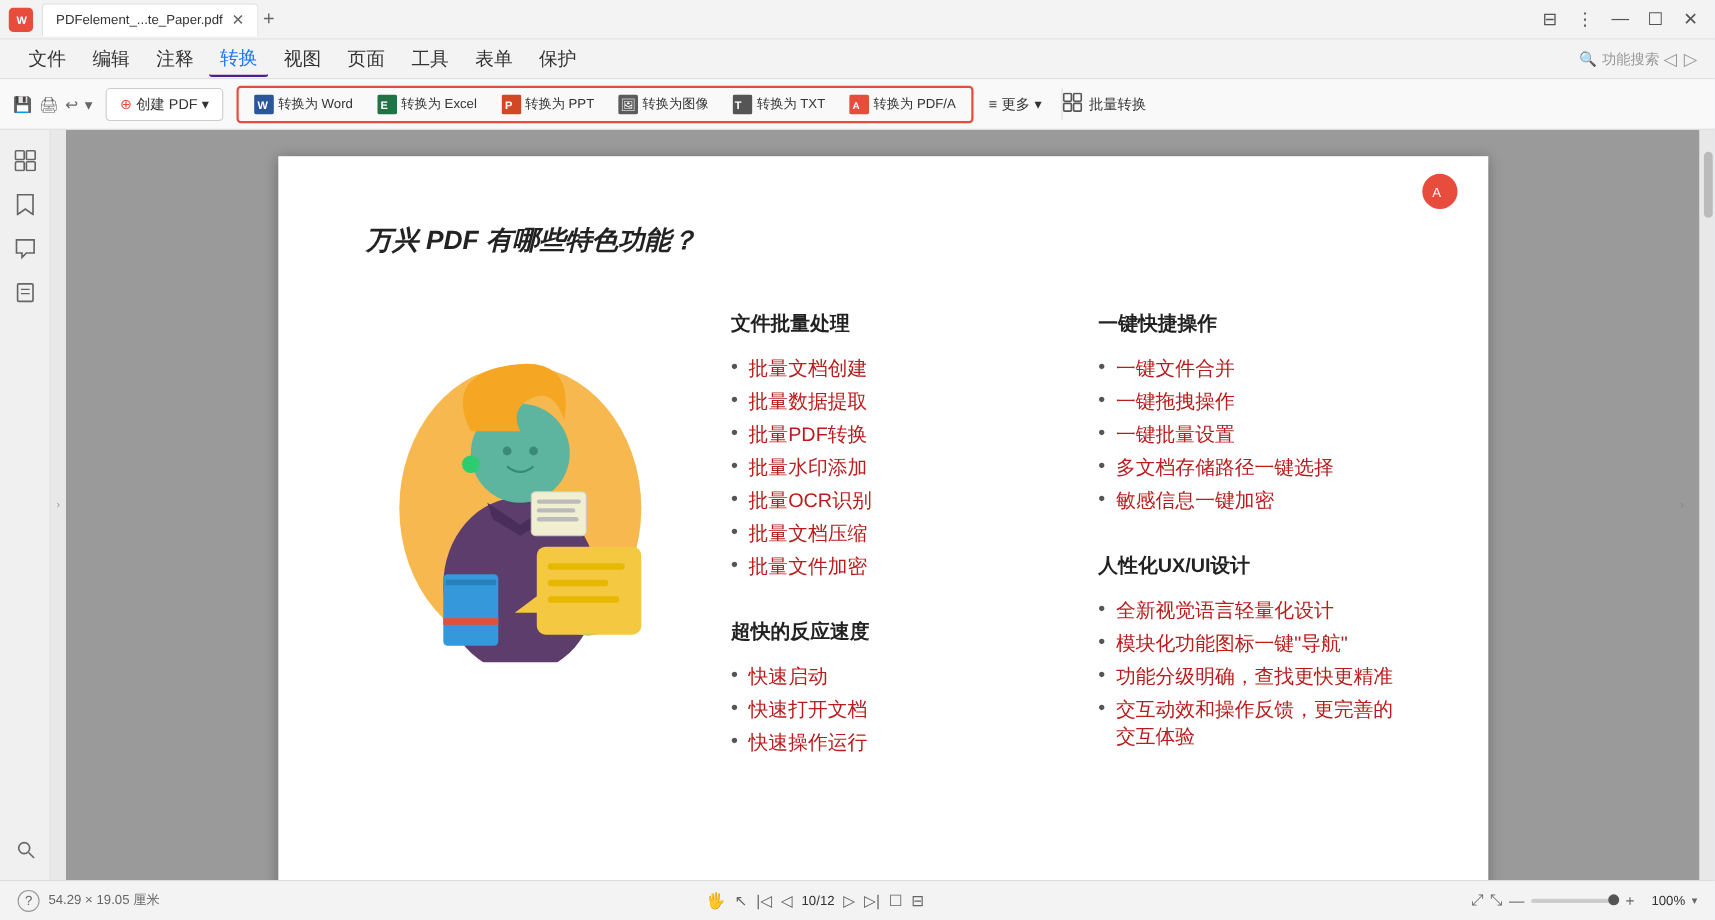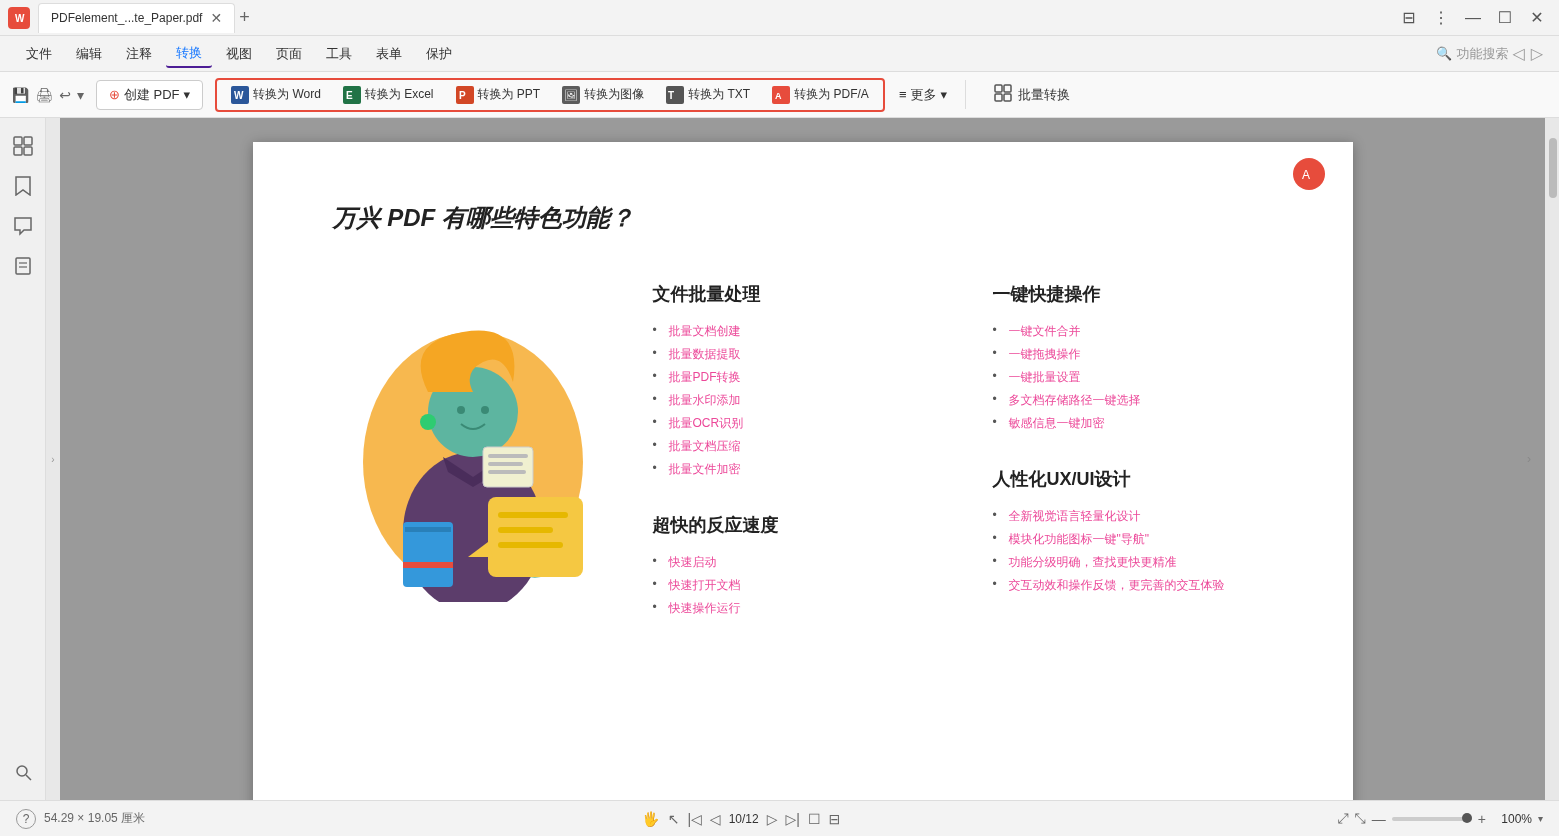--- a/index.html
+++ b/index.html
@@ -56,21 +56,21 @@
       height: 36px;
       background: #f3f3f3;
       display: flex;
       align-items: center;
       padding: 0 16px;
       border-bottom: 1px solid #ddd;
       gap: 4px;
     }
     .menu-item {
       padding: 4px 10px;
-      font-size: 13px;
+      font-size: 17px;
       color: #333;
       cursor: pointer;
       border-radius: 3px;
     }
     .menu-item.active { color: #1677ff; border-bottom: 2px solid #4c1d95; }
     .menu-spacer { flex: 1; }
     .menu-search {
       display: flex; align-items: center;
       gap: 4px; color: #999; font-size: 13px;
     }
@@ -124,21 +124,21 @@
     .toolbar-more {
       display: flex; align-items: center;
       padding: 4px 10px;
       font-size: 13px;
       color: #333;
       cursor: pointer;
       gap: 4px;
     }
     .toolbar-batch {
       display: flex; align-items: center;
-      padding: 4px 28px;
+      padding: 4px 0;
       font-size: 13px;
       color: #333;
       cursor: pointer;
       gap: 6px;
       border-left: 1px solid #ddd;
       margin-left: 4px;
     }
 
     
     .main {
@@ -206,21 +206,21 @@
     .pdf-title {
       font-size: 24px;
       font-weight: bold;
       color: #222;
       margin-bottom: 48px;
       font-style: italic;
     }
 
     .pdf-content {
       display: flex;
-      gap: 40px;
+      gap: 52px;
     }
 
     .pdf-left-illustration {
       width: 280px;
       flex-shrink: 0;
       display: flex;
       align-items: flex-start;
       justify-content: center;
       margin-top: 20px;
     }
@@ -245,22 +245,22 @@
       color: #222;
       margin-bottom: 14px;
     }
 
     .bullet-list {
       list-style: none;
       padding: 0;
     }
 
     .bullet-list li {
-      font-size: 12px;
-      color: #ec4899;
+      font-size: 18px;
+      color: #b91c1c;
       padding: 3px 0;
       padding-left: 16px;
       position: relative;
     }
 
     .bullet-list li::before {
       content: '•';
       position: absolute;
       left: 0;
       color: #555;

